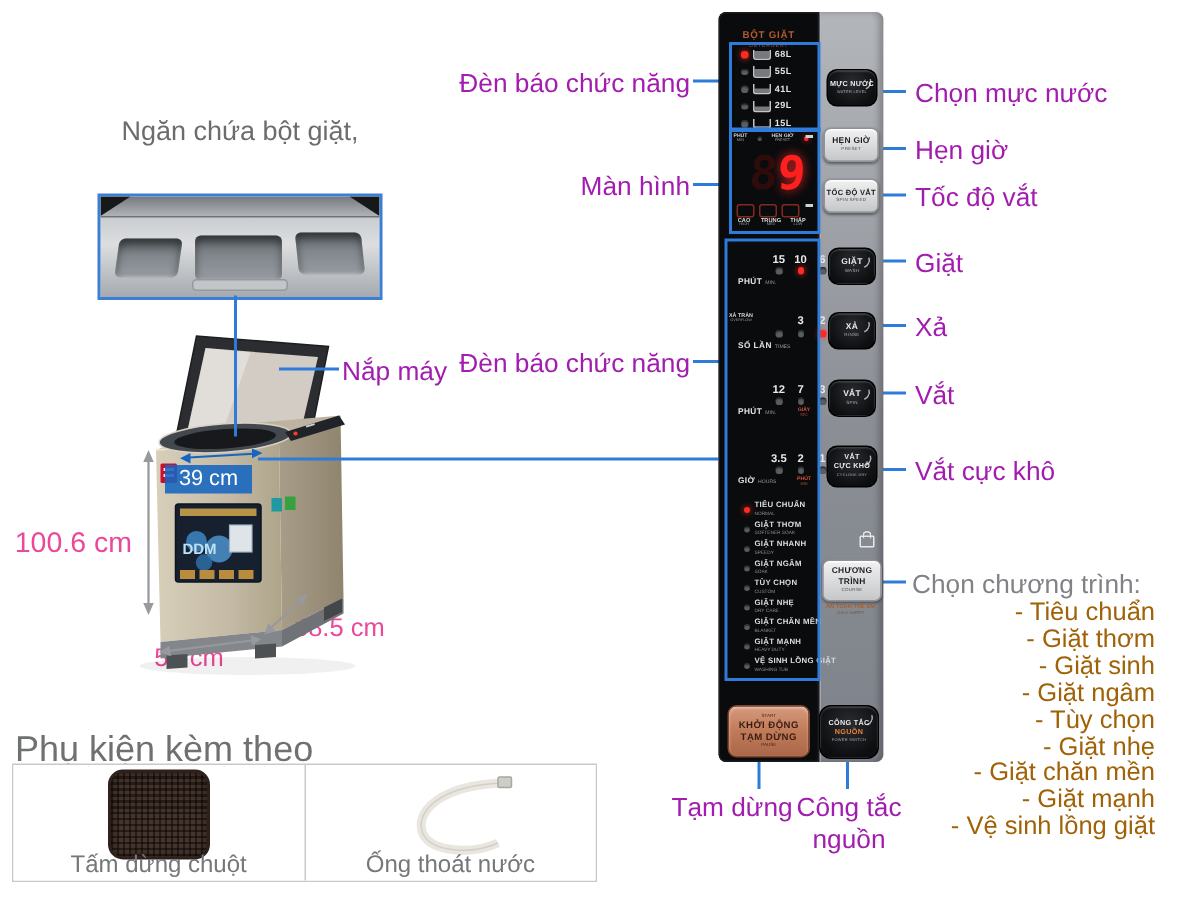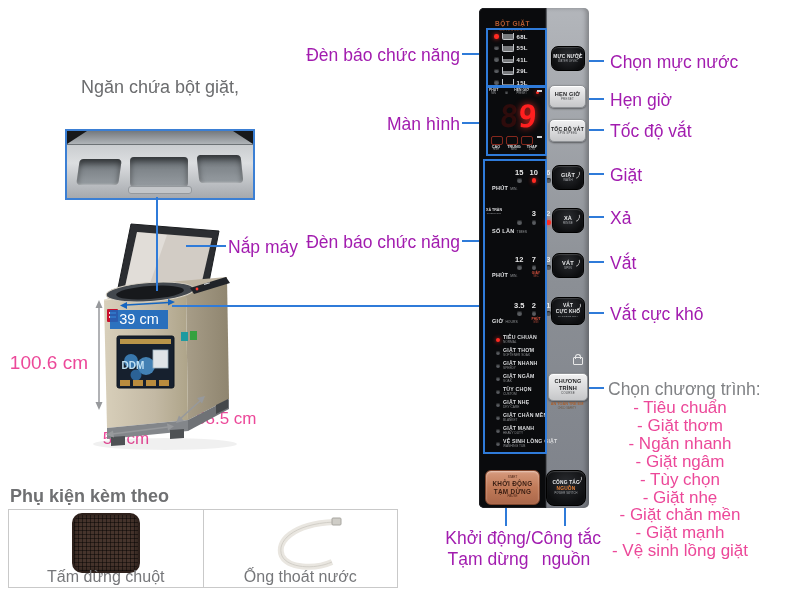--- a/index.html
+++ b/index.html
@@ -97,24 +97,24 @@
   #btn-start .big{font-size:6.4px;font-weight:bold;color:#381d12;letter-spacing:.3px;}
   #btn-power .vi2{color:#e8833a;}
   #child-safety{left:67px;top:394px;width:42px;text-align:center;line-height:1.3;}
   #child-safety .vi{font-size:3.8px;font-weight:bold;color:#a95f2e;display:block;}
   #child-safety .en{font-size:2.6px;color:#6f5640;display:block;}
   #lock{left:94px;top:349px;width:8px;height:6px;border:1px solid #e8e8e8;border-radius:1px;}
   #lock::before{content:"";position:absolute;left:1px;top:-4px;width:4px;height:4px;
         border:1px solid #e8e8e8;border-bottom:none;border-radius:3px 3px 0 0;}
   
   #prog-callout-title{left:608px;top:379px;font-size:17.5px;color:#808285;}
-  #prog-callout-list{left:590px;top:399px;width:180px;text-align:center;font-size:17px;
-        color:#ec4899;line-height:17.9px;}
-  
-  #acc-title{left:10px;top:486px;font-size:18px;color:#6f7072;font-weight:bold;}
+  #prog-callout-list{left:590px;top:399px;width:180px;text-align:right;font-size:17px;
+        color:#a16207;line-height:17.9px;}
+  
+  #acc-title{left:10px;top:486px;font-size:24px;color:#6f7072;}
   #acc-table{left:8px;top:509px;width:388px;height:77px;display:flex;border:1px solid #c9c9c9;}
   .acc-cell{position:relative;flex:1;border-right:1px solid #c9c9c9;background:#fff;}
   .acc-cell:last-child{border-right:none;}
   .acc-label{position:absolute;left:0;right:0;bottom:1px;text-align:center;font-size:16px;color:#76777a;white-space:nowrap;}
   #mesh{position:absolute;left:50%;top:3px;transform:translateX(-50%);width:64px;height:56px;border-radius:10px;
         background:#46342c;border:2px solid #2e211c;
         background-image:repeating-linear-gradient(0deg,rgba(0,0,0,.45) 0 1.5px,transparent 1.5px 4px),
                          repeating-linear-gradient(90deg,rgba(0,0,0,.45) 0 1.5px,transparent 1.5px 4px);
         box-shadow:inset 0 0 6px rgba(0,0,0,.5);}
 </style>
@@ -248,31 +248,30 @@
 <div class="abs callout" style="left:610px;top:90px;">Hẹn giờ</div>
 <div class="abs callout" style="left:610px;top:121px;">Tốc độ vắt</div>
 <div class="abs callout" style="left:610px;top:165px;">Giặt</div>
 <div class="abs callout" style="left:610px;top:208px;">Xả</div>
 <div class="abs callout" style="left:610px;top:253px;">Vắt</div>
 <div class="abs callout" style="left:610px;top:304px;">Vắt cực khô</div>
 <div class="abs" id="prog-callout-title">Chọn chương trình:</div>
 <div class="abs" id="prog-callout-list">
   <div>- Tiêu chuẩn</div>
   <div>- Giặt thơm</div>
-  <div>- Ngăn nhanh</div>
+  <div>- Giặt sinh</div>
   <div>- Giặt ngâm</div>
   <div>- Tùy chọn</div>
   <div>- Giặt nhẹ</div>
   <div>- Giặt chăn mền</div>
   <div>- Giặt mạnh</div>
   <div>- Vệ sinh lồng giặt</div>
 </div>
 
 <div class="abs callout" style="left:438px;top:528px;width:100px;text-align:center;line-height:21px;">
-  <div>Khởi động/</div>
   <div>Tạm dừng</div>
 </div>
 <div class="abs callout" style="left:530px;top:528px;width:72px;text-align:center;line-height:21px;">
   <div>Công tắc</div>
   <div>nguồn</div>
 </div>
 
 <div class="abs" id="panel" style="z-index:2;">
   <div id="panel-black"></div>
   <div id="panel-gray"></div>

